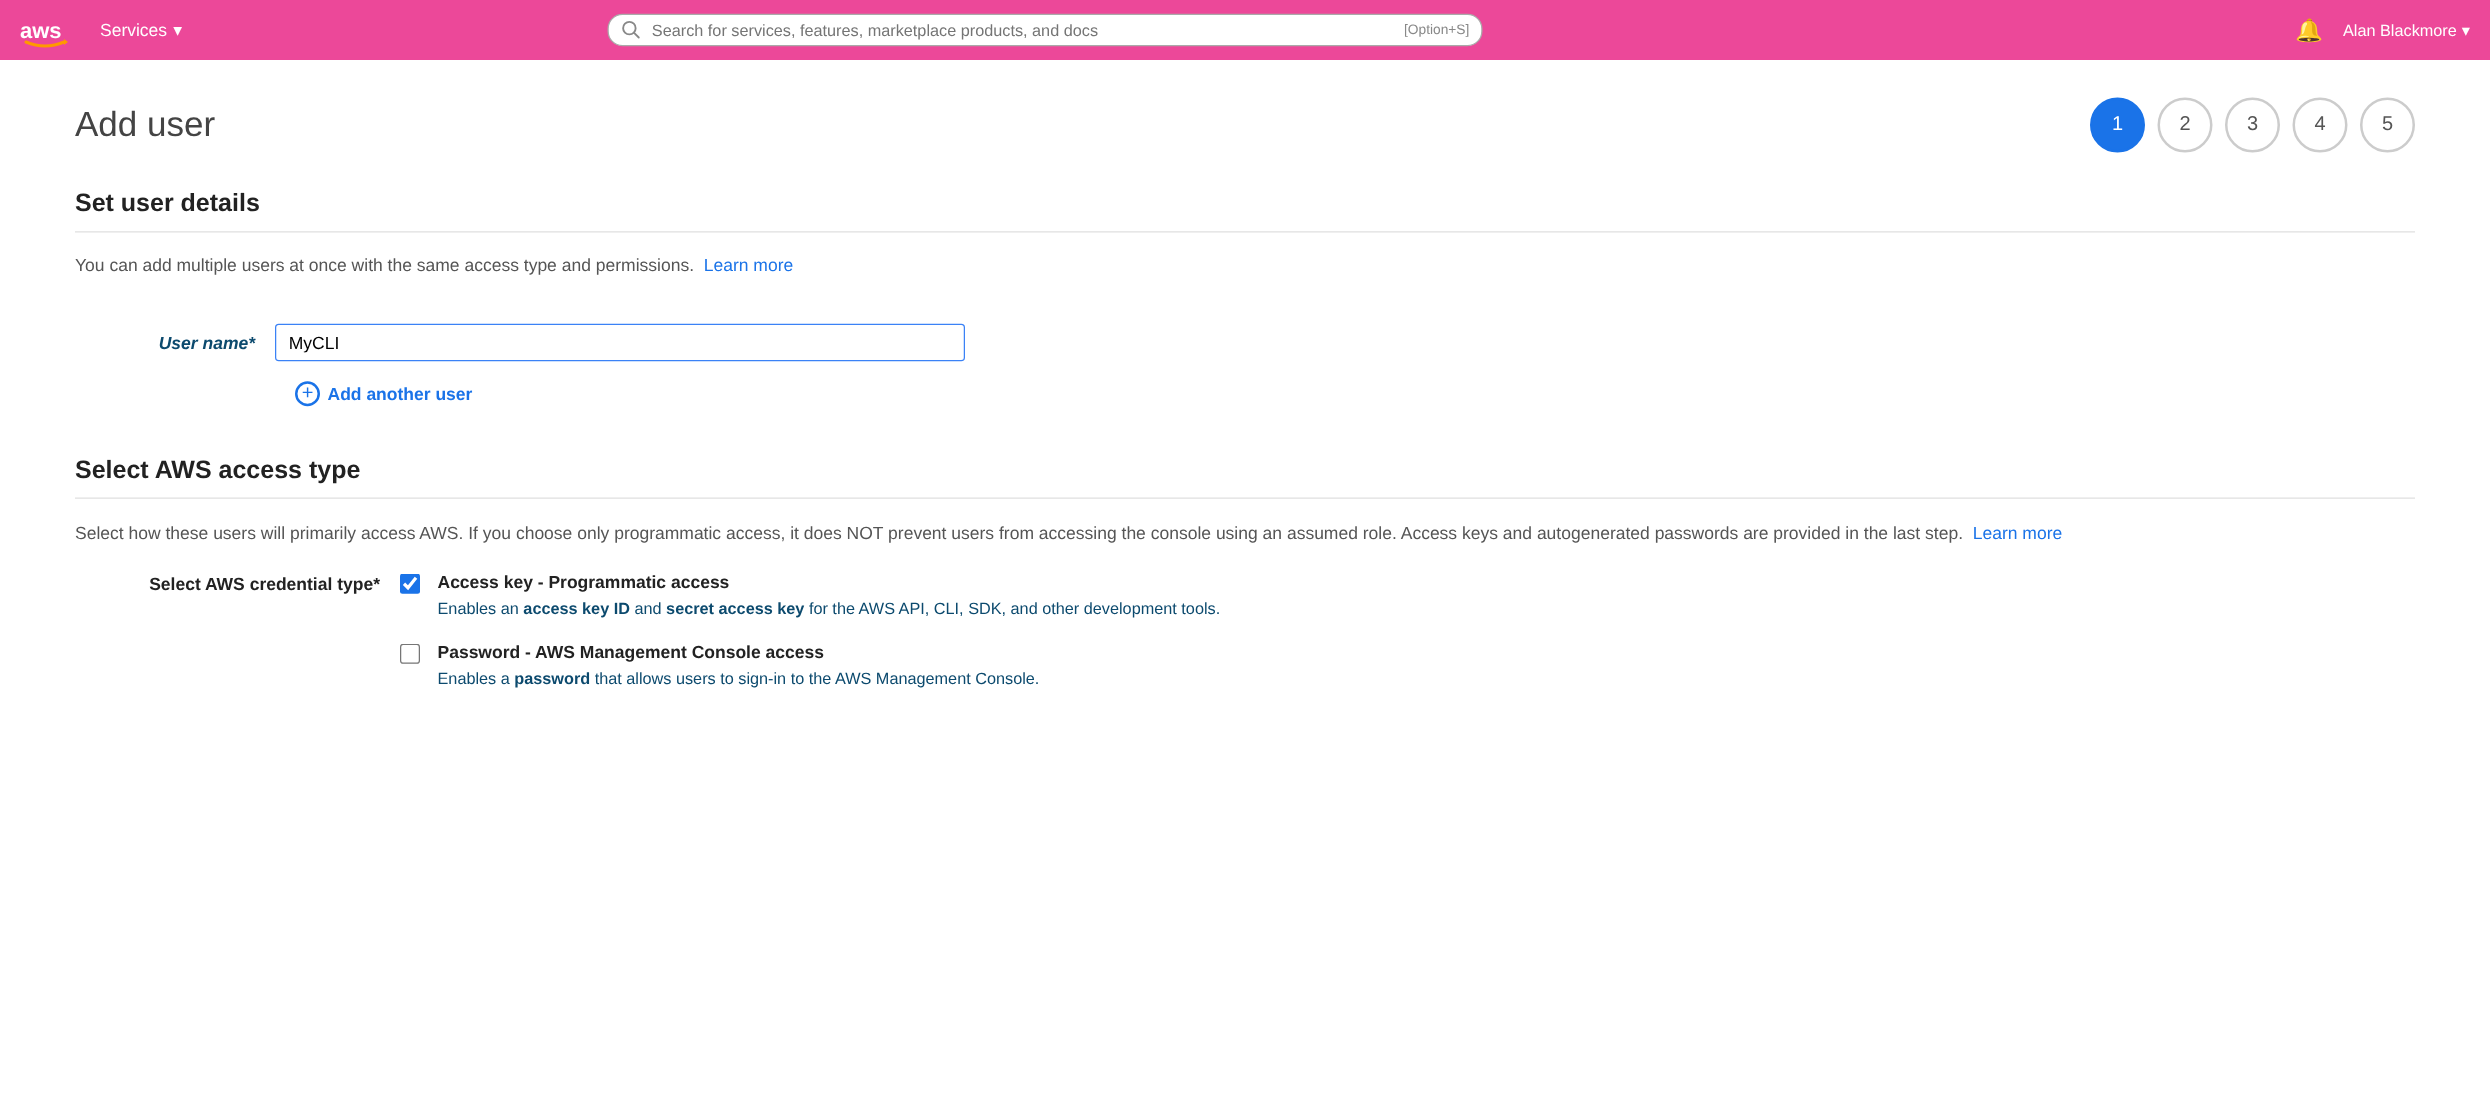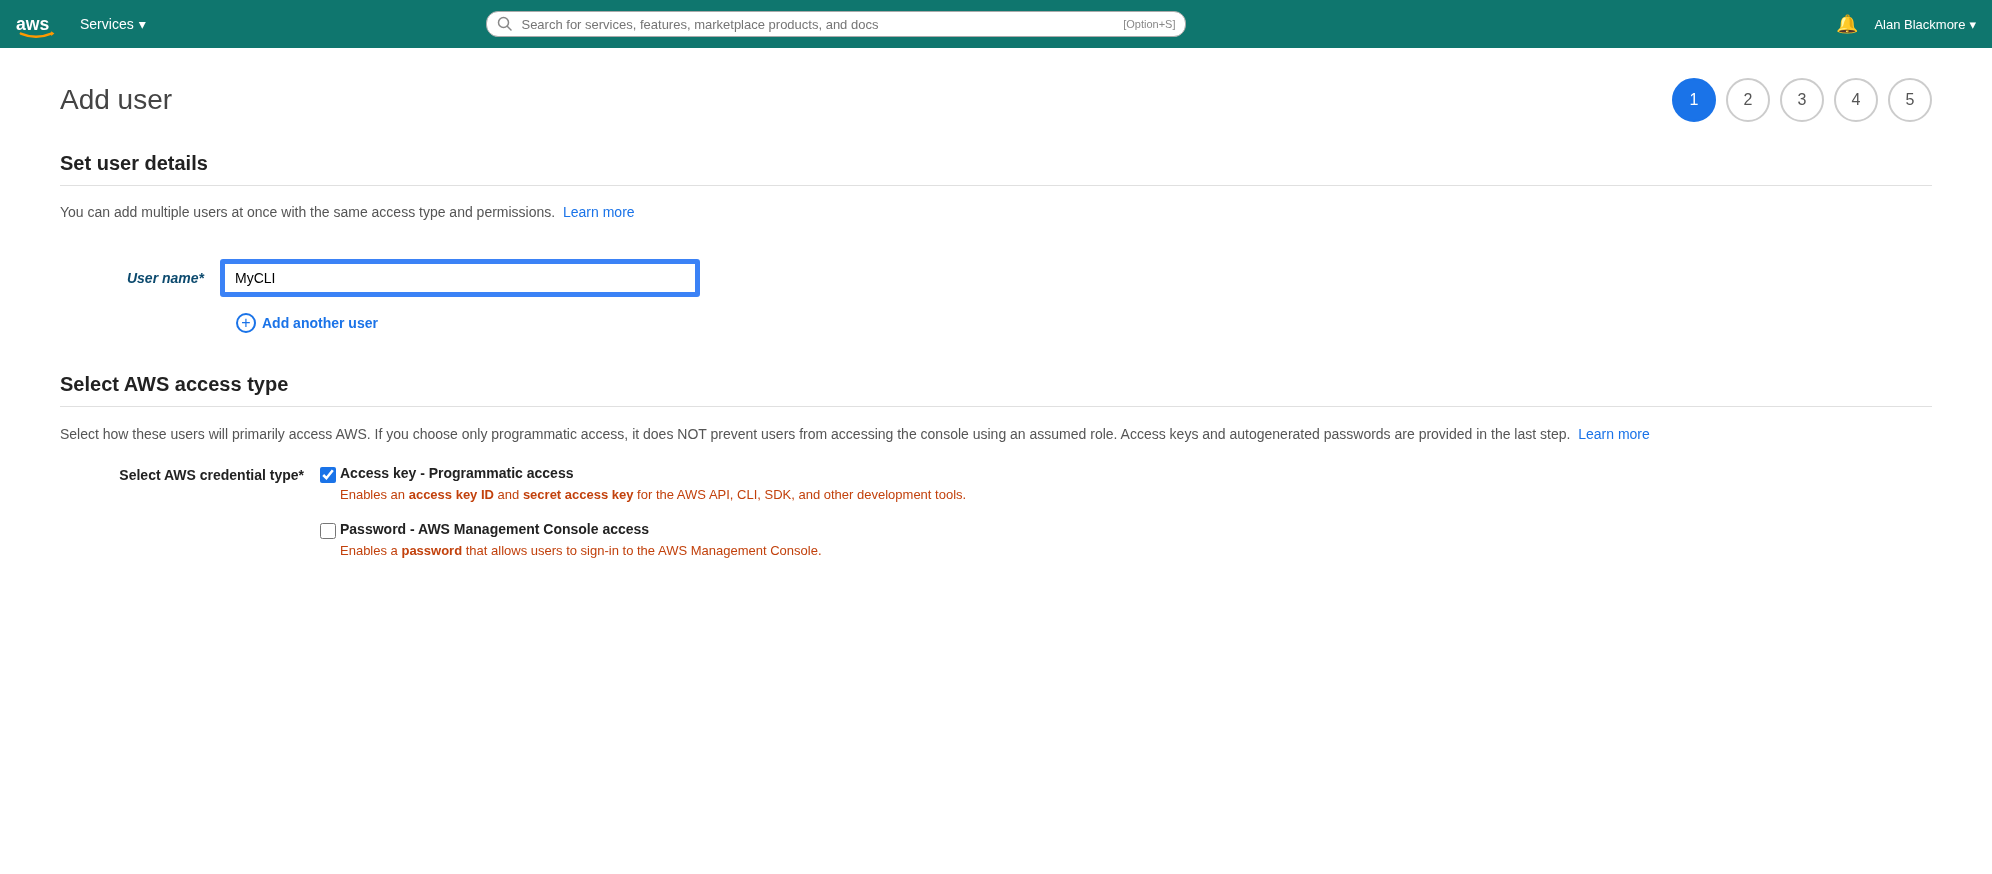--- a/index.html
+++ b/index.html
@@ -1,20 +1,20 @@
 <!DOCTYPE html>
 <html><head>
   <meta charset="utf-8">
   <style>
     * { box-sizing: border-box; margin: 0; padding: 0; }
     body { font-family: "Amazon Ember", "Helvetica Neue", Arial, sans-serif; font-size: 14px; background: #f2f3f3; min-height: 874px; }
 
     
     .navbar {
-      background: #0f766e;
+      background: #ec4899;
       height: 48px;
       display: flex;
       align-items: center;
       padding: 0 16px;
       gap: 16px;
     }
     .aws-logo {
       display: flex;
       align-items: center;
       gap: 2px;
@@ -158,23 +158,23 @@
     .form-label {
       min-width: 160px;
       text-align: right;
       padding-right: 16px;
       font-size: 14px;
       font-weight: 600;
       color: #0c4a6e;
       font-style: italic;
     }
     .form-input {
-      width: 480px;
+      width: 552px;
       padding: 6px 10px;
-      border: 5px solid #3b82f6;
+      border: 1px solid #3b82f6;
       border-radius: 3px;
       font-size: 14px;
       outline: none;
     }
 
     
     .add-another-row {
       display: flex;
       align-items: center;
       margin-left: 176px;
@@ -227,40 +227,40 @@
       padding-top: 2px;
     }
     .credential-options {
       display: flex;
       flex-direction: column;
       gap: 16px;
     }
     .credential-option {
       display: flex;
       align-items: flex-start;
-      gap: 4px;
+      gap: 14px;
     }
     .credential-option input[type="checkbox"] {
       width: 16px;
       height: 16px;
       margin-top: 2px;
       cursor: pointer;
       accent-color: #1a73e8;
       flex-shrink: 0;
     }
     .credential-option-text {}
     .credential-option-title {
       font-size: 14px;
       font-weight: 700;
       color: #222;
       margin-bottom: 4px;
     }
     .credential-option-desc {
       font-size: 13px;
-      color: #c2410c;
+      color: #0c4a6e;
       line-height: 1.5;
       max-width: 700px;
     }
     .credential-option-desc strong {
       font-weight: 700;
     }
 
     
     .search-icon-svg {
       width: 16px;

